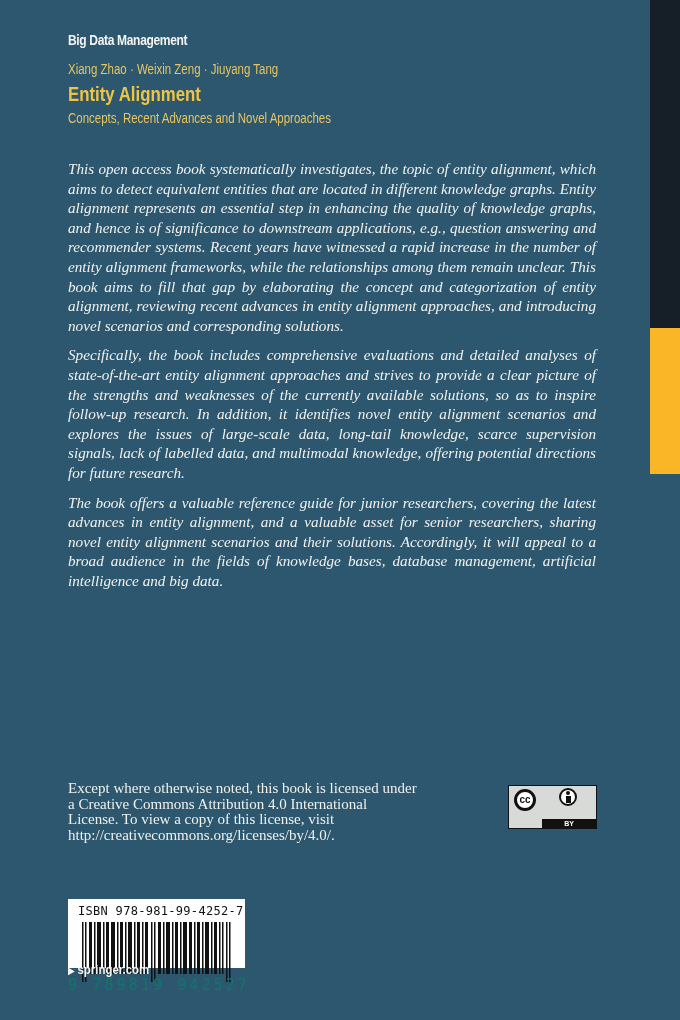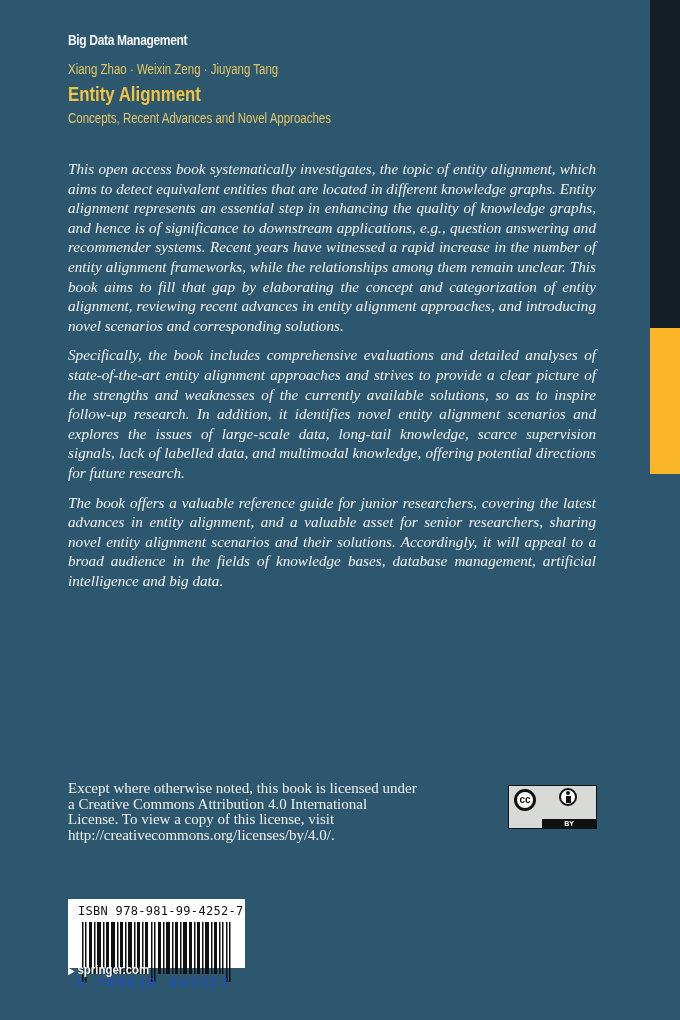--- a/index.html
+++ b/index.html
@@ -19,21 +19,21 @@
   .license { position:absolute; left:68px; top:781px; width:350px; color:#f0f0ec; font-size:15px; line-height:15.5px; }
   .cc-badge { position:absolute; left:508px; top:785px; width:89px; height:44px; background:#d8dad8; border:1px solid #111; box-sizing:border-box; }
   .cc-badge .cc-circle { position:absolute; left:5px; top:3px; width:22px; height:22px; border-radius:50%; background:#fff; border:3px solid #111; box-sizing:border-box; font-family:"Liberation Sans",sans-serif; font-weight:bold; font-size:10px; line-height:16px; text-align:center; color:#111; }
   .cc-badge .by-circle { position:absolute; left:50px; top:2px; width:18px; height:18px; border-radius:50%; background:#fff; border:2px solid #111; box-sizing:border-box; }
   .cc-badge .by-circle::before { content:""; position:absolute; left:5px; top:1px; width:4px; height:4px; background:#111; border-radius:50%; }
   .cc-badge .by-circle::after { content:""; position:absolute; left:4.5px; top:6px; width:5px; height:7px; background:#111; }
   .cc-badge .by-bar { position:absolute; left:33px; bottom:0; width:54px; height:9px; background:#111; color:#fff; font-family:"Liberation Sans",sans-serif; font-weight:bold; font-size:7px; line-height:9px; text-align:center; }
   .barcode-box { position:absolute; left:68px; top:861px; width:177px; height:69px; background:#fff;margin-top:38px; }
   .isbn-text { position:absolute; left:10px; top:5px; font-family:"DejaVu Sans Mono","Liberation Mono",monospace; font-size:12px; color:#111; letter-spacing:0.3px; white-space:nowrap; }
   .bars { position:absolute; left:14px; top:23px; width:155px; height:60px; }
-  .digits { position:absolute; left:8px; top:77px; font-family:"DejaVu Sans Mono","Liberation Mono",monospace; font-size:12px; color:#1d4ed8; letter-spacing:3.1px; white-space:nowrap; background:transparent; }
+  .digits { position:absolute; left:0; top:77px; font-family:"DejaVu Sans Mono","Liberation Mono",monospace; font-size:15px; color:#0f766e; letter-spacing:3.1px; white-space:nowrap; background:transparent; }
   .springer { position:absolute; left:68px; top:962px; color:#f4f4f2; font-family:"Liberation Sans","DejaVu Sans",sans-serif; font-weight:bold; font-size:13px; transform:scaleX(0.88); transform-origin:left; white-space:nowrap; }
   .springer .arrow { font-size:10px; margin-right:3px; }
 </style>
 </head>
 <body>
 
 <div class="strip-dark"></div>
 <div class="strip-yellow"></div>
 
 <div class="series">Big Data Management</div>

